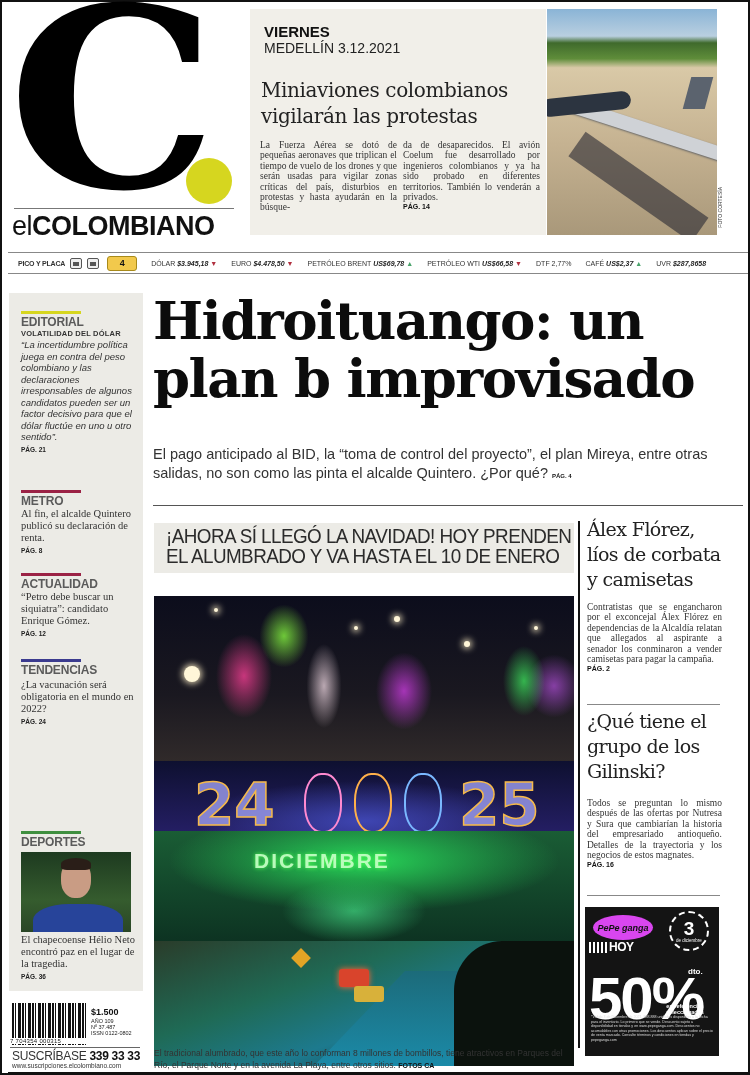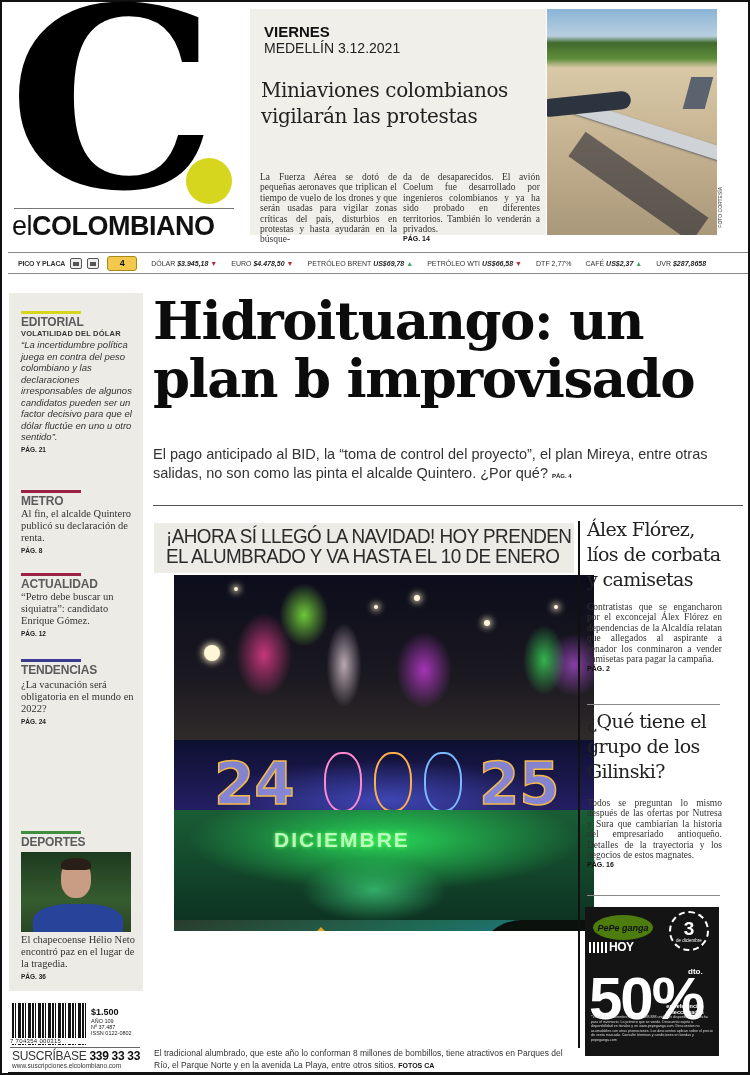--- a/index.html
+++ b/index.html
@@ -13,21 +13,21 @@
   .logo-dot { position: absolute; left: 180px; top: 152px; width: 46px; height: 46px; border-radius: 50%; background: #d6d61f; }
   .logo-rule { position: absolute; left: 8px; top: 202px; width: 220px; height: 1px; background: #777; }
   .logo-name { position: absolute; left: 6px; top: 205px; font-size: 27px; color: #111; letter-spacing: -0.5px; }
   .logo-name .el { font-weight: normal; }
   .logo-name .col { font-weight: bold; }
 
   .teaser { position: absolute; left: 248px; top: 7px; width: 296px; height: 226px; background: #f1efe9; }
   .t-day { position: absolute; left: 14px; top: 14px; font-size: 15px; font-weight: bold; color: #111; }
   .t-date { position: absolute; left: 14px; top: 31px; font-size: 14px; color: #222; }
   .t-head { position: absolute; left: 11px; top: 68px; width: 285px; font-family: "DejaVu Serif", serif; font-size: 20px; line-height: 26px; color: #222; letter-spacing: -0.4px; }
-  .t-body { position: absolute; left: 10px; top: 131px; width: 280px; display: flex; gap: 6px; font-family: "Liberation Serif", serif; font-size: 9.5px; line-height: 10.4px; color: #333; text-align: justify; margin-top: 32px; }
+  .t-body { position: absolute; left: 10px; top: 131px; width: 280px; display: flex; gap: 6px; font-family: "Liberation Serif", serif; font-size: 9.5px; line-height: 10.4px; color: #333; text-align: justify; }
   .t-body .col { width: 137px; }
   .pag { font-family: "Liberation Sans", sans-serif; font-weight: bold; font-size: 7px; color: #111; display: block; }
   .t-photo { position: absolute; left: 545px; top: 7px; width: 170px; height: 226px; background: linear-gradient(180deg, #8ab4d6 0%, #b9cfe0 12%, #3f6a2c 15%, #5f8d3a 22%, #d9c9a7 26%, #c5b291 60%, #a9987a 100%); overflow: hidden; }
   .drone-wing { position: absolute; left: 20px; top: 88px; width: 180px; height: 14px; background: #cfd2d6; transform: rotate(18deg); transform-origin: left center; border-radius: 4px; box-shadow: 0 1px 2px #666; }
   .drone-body { position: absolute; left: -6px; top: 86px; width: 90px; height: 18px; background: #2c3440; border-radius: 10px; transform: rotate(-6deg); }
   .drone-tail { position: absolute; left: 140px; top: 68px; width: 22px; height: 32px; background: #5b636e; transform: skewX(-15deg); }
   .drone-shadow { position: absolute; left: 30px; top: 120px; width: 150px; height: 30px; background: rgba(40,40,50,0.6); transform: rotate(35deg); transform-origin: left center; }
   .photo-credit { position: absolute; left: 715px; top: 185px; font-size: 5px; color: #333; writing-mode: vertical-rl; transform: rotate(180deg); }
 
   
@@ -69,21 +69,21 @@
 
   
   .main-head { position: absolute; left: 151px; top: 289px; width: 590px; font-family: "DejaVu Serif", serif; font-weight: bold; font-size: 53px; line-height: 58px; color: #0c0c0c; letter-spacing: -1.5px; }
   .main-deck { position: absolute; left: 151px; top: 443px; width: 590px; font-size: 14.5px; line-height: 19px; color: #333; }
   .main-deck .pag { display: inline; font-size: 6px; }
   .main-rule { position: absolute; left: 151px; top: 503px; width: 590px; height: 1px; background: #555; }
 
   
   .feat-head-box { position: absolute; left: 152px; top: 521px; width: 420px; height: 50px; background: #ecebe6; }
   .feat-head { position: absolute; left: 12px; top: 3px; width: 405px; font-size: 20.5px; line-height: 20px; color: #2b2b2b; letter-spacing: -0.6px; transform: scaleX(0.92); transform-origin: left top; white-space: nowrap; }
-  .feat-photo { position: absolute; left: 152px; top: 573px; width: 420px; height: 356px; overflow: hidden; background: #0b0b1a; margin-left: 20px; }
+  .feat-photo { position: absolute; left: 152px; top: 594px; width: 420px; height: 470px; overflow: hidden; background: #0b0b1a; }
   .fp-top { position: absolute; left: 0; top: 0; width: 420px; height: 165px; background:
       radial-gradient(ellipse 40px 60px at 90px 80px, rgba(230,60,140,0.85), transparent 70%),
       radial-gradient(ellipse 35px 45px at 130px 40px, rgba(120,220,60,0.9), transparent 70%),
       radial-gradient(ellipse 40px 55px at 250px 95px, rgba(200,60,220,0.8), transparent 70%),
       radial-gradient(ellipse 30px 50px at 370px 85px, rgba(60,220,90,0.8), transparent 70%),
       radial-gradient(ellipse 25px 60px at 170px 90px, rgba(255,230,240,0.7), transparent 70%),
       radial-gradient(ellipse 40px 45px at 400px 90px, rgba(180,80,220,0.7), transparent 70%),
       linear-gradient(180deg, #0c0d1c 0%, #1a1820 60%, #302a2a 100%); }
   .fp-dot { position: absolute; border-radius: 50%; background: #fff6d8; box-shadow: 0 0 6px 2px rgba(255,240,200,0.8); }
   .fp-mid { position: absolute; left: 0; top: 165px; width: 420px; height: 80px; background:
@@ -108,21 +108,21 @@
   .bottom-rule { position: absolute; left: 6px; top: 1070px; width: 740px; height: 1px; background: #111; }
 
   
   .right-rule { position: absolute; left: 576px; top: 519px; width: 2px; height: 527px; background: #111; }
   .r-story { position: absolute; left: 585px; width: 135px; }
   .r-head { font-family: "DejaVu Serif", serif; font-size: 19px; line-height: 25px; color: #222; letter-spacing: -0.6px; }
   .r-body { font-family: "Liberation Serif", serif; font-size: 9.5px; line-height: 10.4px; color: #333; margin-top: 10px; text-align: justify; }
   .r-sep { position: absolute; left: 585px; width: 133px; height: 1px; background: #888; }
 
   .ad { position: absolute; left: 583px; top: 905px; width: 134px; height: 149px; background: #141414; color: #fff; overflow: hidden; }
-  .ad-logo { position: absolute; left: 8px; top: 8px; width: 60px; height: 25px; border-radius: 50%; background: #4d7c0f; color: #111; font-size: 9px; font-weight: bold; display: flex; align-items: center; justify-content: center; font-style: italic; }
+  .ad-logo { position: absolute; left: 8px; top: 8px; width: 60px; height: 25px; border-radius: 50%; background: #d946ef; color: #111; font-size: 9px; font-weight: bold; display: flex; align-items: center; justify-content: center; font-style: italic; }
   .ad-star { position: absolute; left: 84px; top: 4px; width: 40px; height: 40px; border-radius: 50%; border: 2px dashed #fff; display: flex; flex-direction: column; align-items: center; justify-content: center; }
   .ad-star-num { font-size: 19px; font-weight: bold; line-height: 18px; }
   .ad-star-sub { font-size: 4.5px; }
   .ad-hoy { position: absolute; left: 4px; top: 33px; font-size: 12px; font-weight: bold; letter-spacing: -0.5px; }
   .ad-hoy-ico { display: inline-block; width: 18px; height: 11px; margin-right: 2px; background: repeating-linear-gradient(90deg, #fff 0 2px, #141414 2px 4px); vertical-align: middle; }
   .ad-pct { position: absolute; left: 4px; top: 68px; font-size: 60px; font-weight: bold; letter-spacing: -2px; line-height: 48px; }
   .ad-dto { position: absolute; left: 103px; top: 60px; font-size: 8px; font-weight: bold; }
   .ad-ref { position: absolute; left: 72px; top: 96px; width: 56px; font-size: 5.5px; font-weight: bold; line-height: 6px; text-align: center; }
   .ad-fine { position: absolute; left: 6px; top: 108px; width: 122px; font-size: 3.6px; line-height: 4.6px; color: #ddd; }
 </style>

